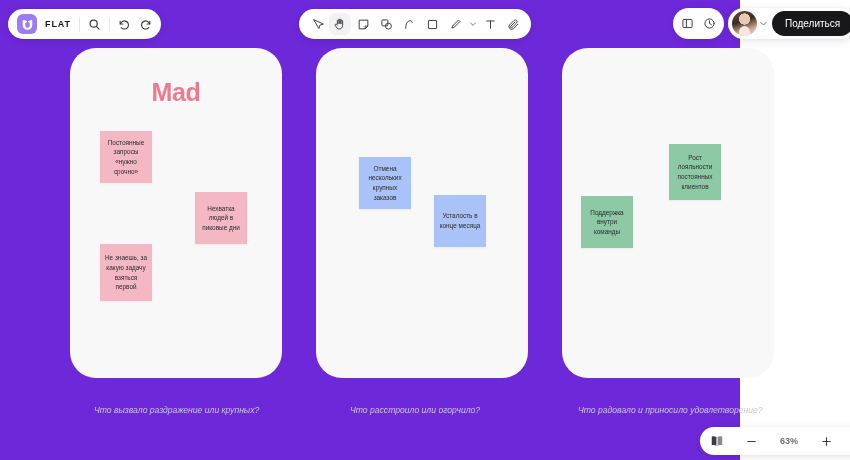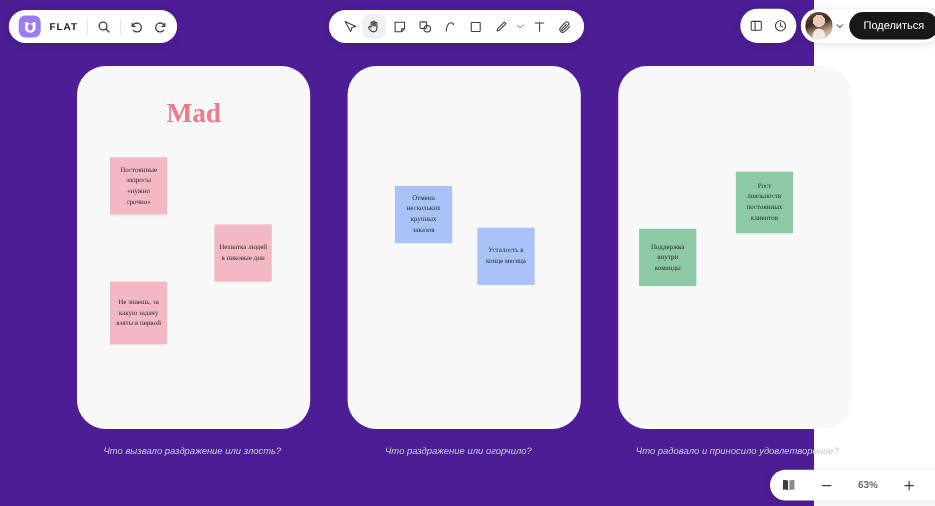--- a/index.html
+++ b/index.html
@@ -2,21 +2,21 @@
 <html><head>
 <meta charset="utf-8">
 <style>
   * { box-sizing: border-box; margin: 0; padding: 0; }
   html, body {
     width: 850px; height: 460px;
     background: #ffffff;
     font-family: "Liberation Sans", sans-serif;
     overflow: hidden;
   }
-  #app { position: relative; width: 740px; height: 460px; background: #4c1d95; }
+  #app { position: relative; width: 740px; height: 460px; background: #6d28d9; }
 
   
   .pill {
     position: absolute;
     background: #ffffff;
     border-radius: 16px;
     box-shadow: 0 2px 10px rgba(0,0,0,.10), 0 0 0 .5px rgba(0,0,0,.03);
     display: flex;
     align-items: center;
   }
@@ -66,25 +66,24 @@
     border-radius: 14px; height: 25px;
     padding: 0 13px;
     display: flex; align-items: center; justify-content: center;
     cursor: pointer; border: none; white-space: nowrap;
   }
 
   
   #board { position: absolute; left: 0; top: 48px; width: 850px; height: 372px; }
   .column {
     position: absolute;
-    top: 12px;
+    top: 0;
     width: 212px; height: 330px;
     background: #f8f8f8;
     border-radius: 26px;
-    font-family: Liberation Serif, serif;
   }
   #col-mad  { left: 70px; }
   #col-sad  { left: 316px; }
   #col-glad { left: 562px; }
   .col-title {
     position: absolute; left: 0; right: 0; top: 30px;
     text-align: center;
     font-size: 25px; font-weight: 700; letter-spacing: -.3px;
   }
   #title-mad  { color: #ef7a8e; }
@@ -254,22 +253,22 @@
     <div class="column" id="col-sad">
       <div class="note blue" style="left:43px; top:109px; width:52px; height:52px;">Отмена нескольких крупных заказов</div>
       <div class="note blue" style="left:118px; top:147px; width:52px; height:52px;">Усталость в конце месяца</div>
     </div>
 
     <div class="column" id="col-glad">
       <div class="note green" style="left:107px; top:96px; width:52px; height:56px;">Рост лояльности постоянных клиентов</div>
       <div class="note green" style="left:19px; top:148px; width:52px; height:52px;">Поддержка внутри команды</div>
     </div>
 
-    <div class="caption" style="left:94px;  top:357px;">Что вызвало раздражение или злость?</div>
-    <div class="caption" style="left:350px; top:357px;">Что раздражение или огорчило?</div>
+    <div class="caption" style="left:94px;  top:357px;">Что вызвало раздражение или крупных?</div>
+    <div class="caption" style="left:350px; top:357px;">Что расстроило или огорчило?</div>
     <div class="caption" style="left:578px; top:357px;">Что радовало и приносило удовлетворение?</div>
   </div>
 
   <div class="pill" id="zoom-panel">
     <div class="zbtn">
       <svg width="14" height="14" viewBox="0 0 24 24" fill="#3c3c43" aria-hidden="true">
         <path d="M3 4.6c2.6-1 5.4-1 8 .4v15c-2.6-1.4-5.4-1.4-8-.4z"></path>
         <path d="M21 4.6c-2.6-1-5.4-1-8 .4v15c2.6-1.4 5.4-1.4 8-.4z" fill="#8a8a92"></path>
       </svg>
     </div>

